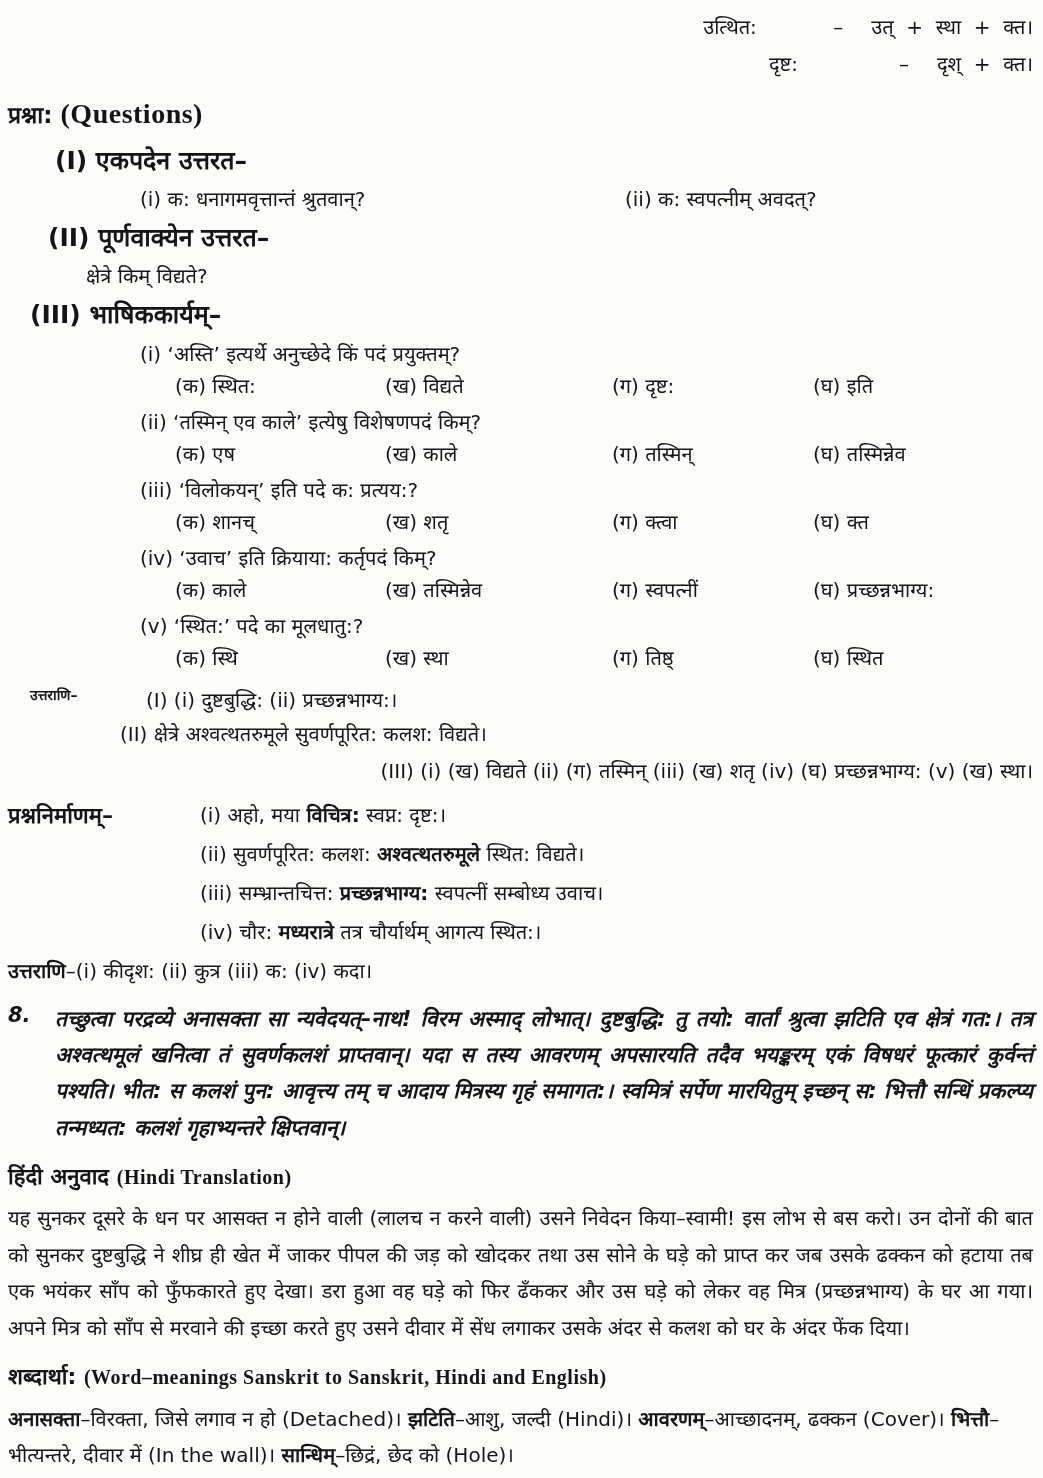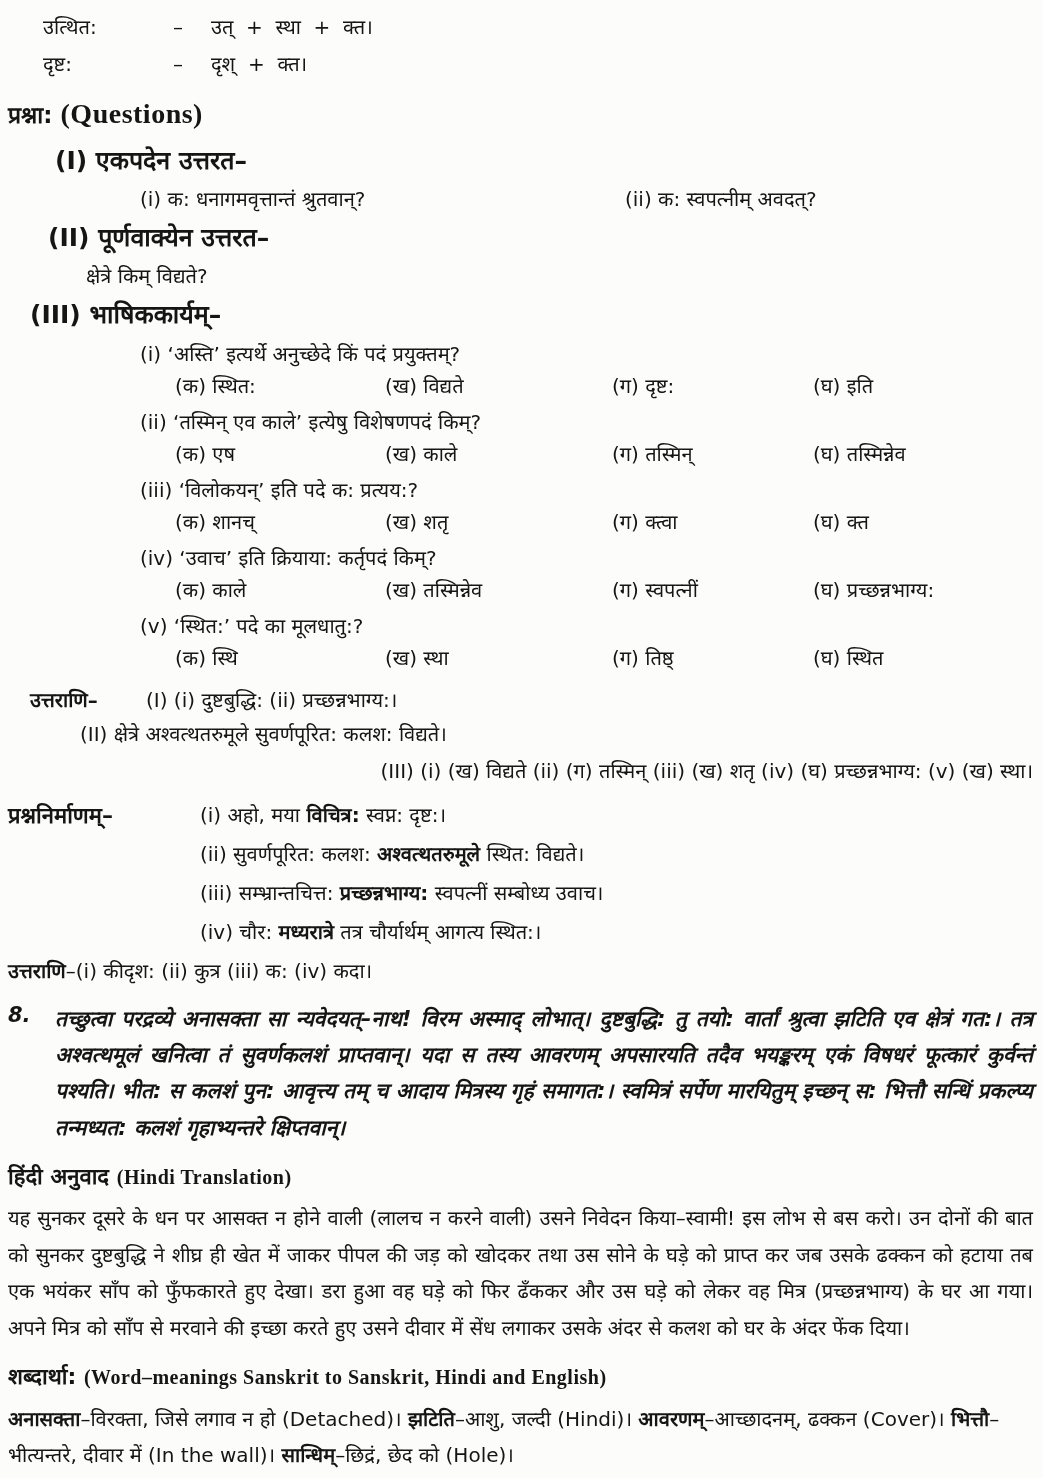--- a/index.html
+++ b/index.html
@@ -6,21 +6,21 @@
   body {
     width:1043px; height:1478px; overflow:hidden;
     background:#fcfcfa; color:#151515;
     font-family:"DejaVu Sans","Liberation Sans",sans-serif;
   }
   .page { padding:8px 10px 0 8px; font-size:20px; line-height:1.4; }
   .b { font-weight:bold; }
   .latin { font-family:"Liberation Serif","DejaVu Serif",serif; letter-spacing:.5px; }
 
   
-  .morph-row { display:flex; margin-left:35px; height:37px; align-items:center; }
+  .morph-row { display:flex; margin-left:50px; height:37px; align-items:center;justify-content:flex-end; }
   .mword { width:130px; }
   .mdash { width:38px; }
   .mparts { white-space:pre-wrap; }
 
   
   .h-main { margin:12px 0 10px 0; font-size:23px; font-weight:bold; }
   .h-main .latin { font-size:28px; }
 
   .sec-title { font-weight:bold; font-size:25px; margin-top:0; }
   .ind-a { margin-left:47px; }
@@ -29,23 +29,23 @@
 
   .tworow { display:grid; grid-template-columns:485px 1fr; margin:7px 0 7px 132px; }
   .one-q { margin:7px 0 7px 78px; }
 
   
   .mcq-q { margin:8px 0 4px 132px; }
   .opts { display:grid; grid-template-columns:210px 227px 201px 1fr; margin:4px 0 8px 167px; }
 
   
   .ansblock { position:relative; margin-top:14px; }
-  .ans-label { position:absolute; left:22px; top:0; font-weight:bold; font-size:20px; }
+  .ans-label { position:absolute; left:22px; top:0; font-weight:bold; font-size:14px; }
   .ans-line1 { margin-left:138px; margin-bottom:6px; }
-  .ans-line2 { margin-left:72px; margin-bottom:9px; }
+  .ans-line2 { margin-left:112px; margin-bottom:9px; }
   .ans-line3 { margin-left:120px; margin-bottom:16px; white-space:nowrap;text-align:right; }
 
   
   .pnblock { position:relative; margin-top:14px; }
   .pn-label { position:absolute; left:0; top:0; font-weight:bold; font-size:22px; }
   .pn-line { margin-left:192px; margin-bottom:11px; }
 
   .uttarani2 { margin:10px 0 14px 0; }
 
   

